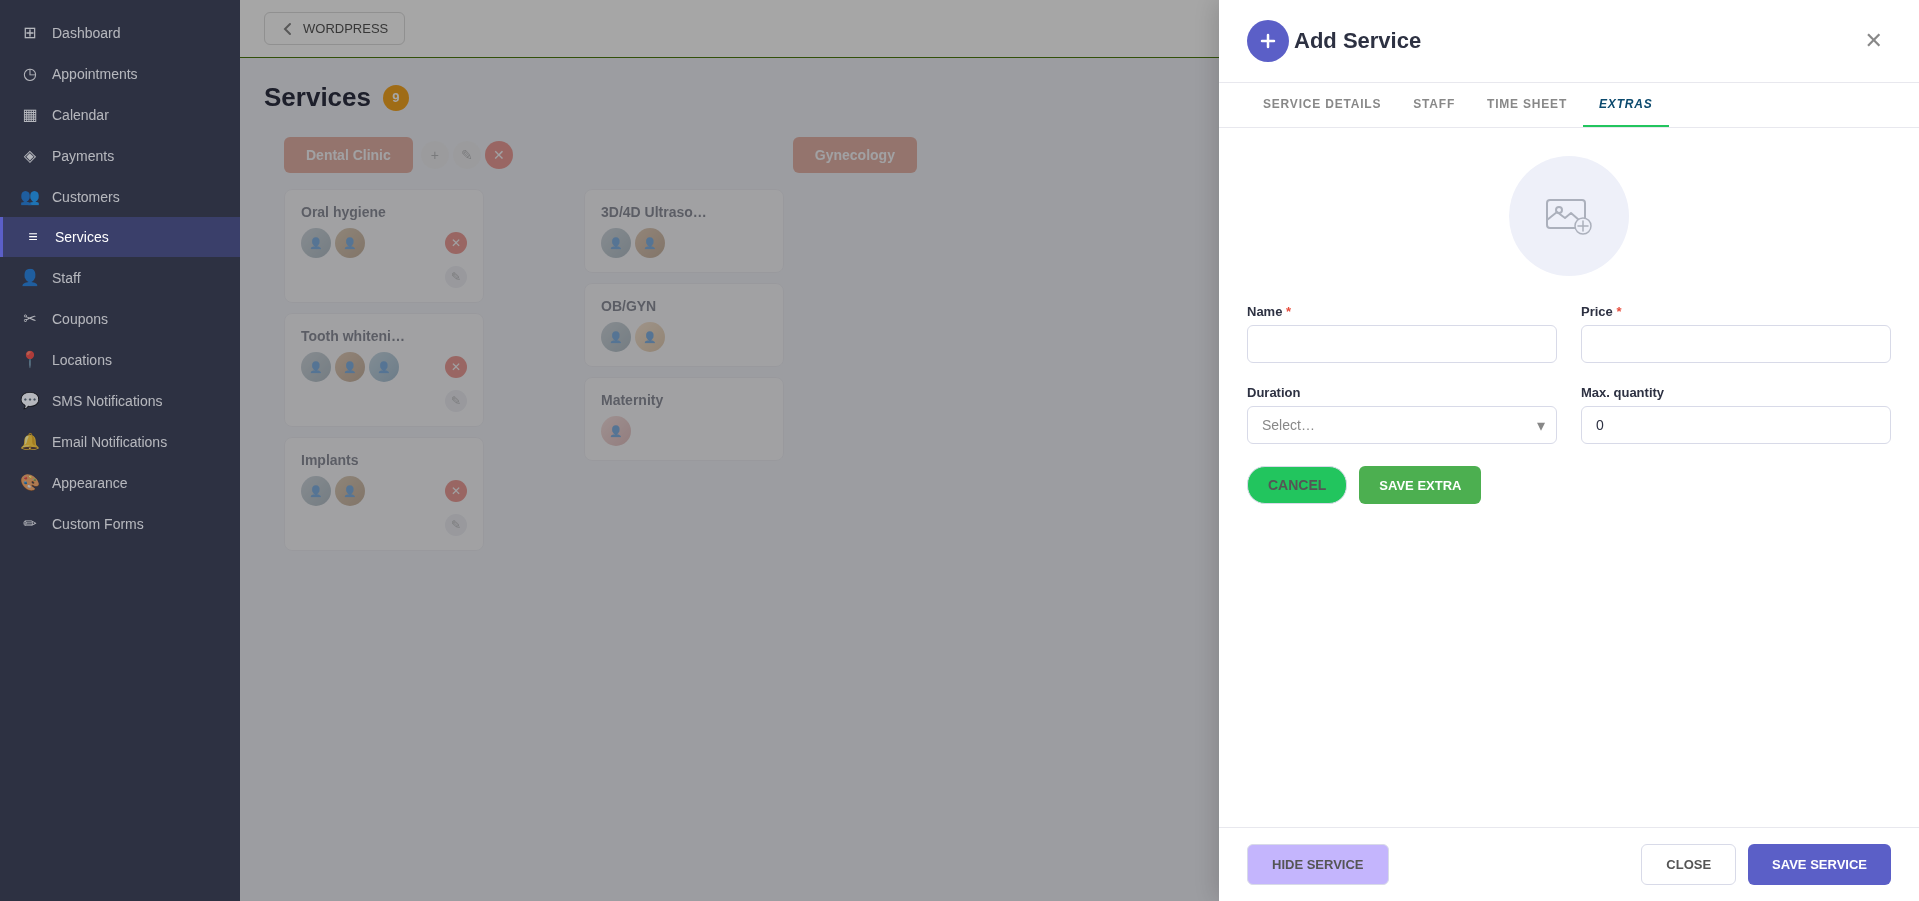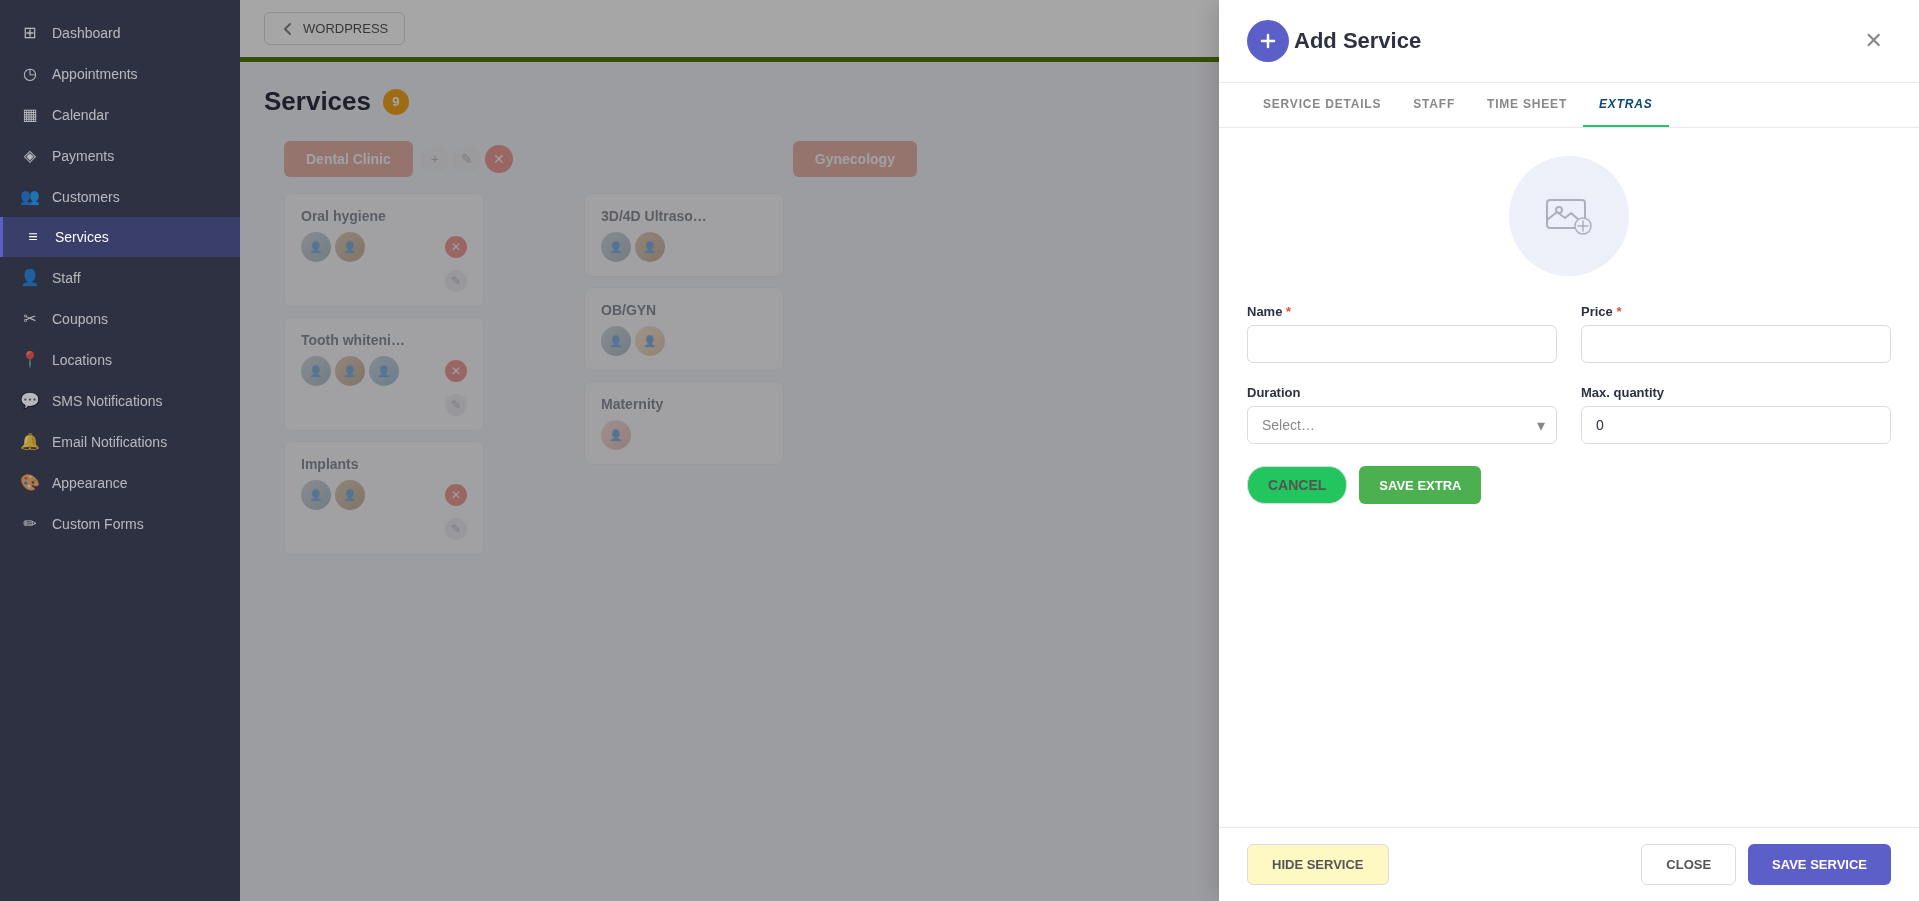--- a/index.html
+++ b/index.html
@@ -68,21 +68,21 @@
       overflow: hidden;
     }
 
     
     .topbar {
       background: #fff;
       padding: 12px 24px;
       display: flex;
       align-items: center;
       gap: 12px;
-      border-bottom: 5px solid #4d7c0f;
+      border-bottom: 1px solid #4d7c0f;
     }
     .wordpress-btn {
       display: flex;
       align-items: center;
       gap: 8px;
       padding: 8px 16px;
       border: 1px solid #ddd;
       border-radius: 6px;
       background: #fff;
       font-size: 13px;
@@ -372,21 +372,21 @@
     
     .modal-footer {
       display: flex;
       align-items: center;
       justify-content: space-between;
       padding: 16px 28px;
       border-top: 1px solid #e8e8ee;
       background: #fff;
     }
     .btn-hide-service {
-      background: #fef9c3;
+      background: #c4b5fd;
       border: 1px solid #d8dae8;
       border-radius: 6px;
       padding: 12px 24px;
       font-size: 13px;
       font-weight: 600;
       color: #555;
       cursor: pointer;
     }
     .footer-right {
       display: flex;

